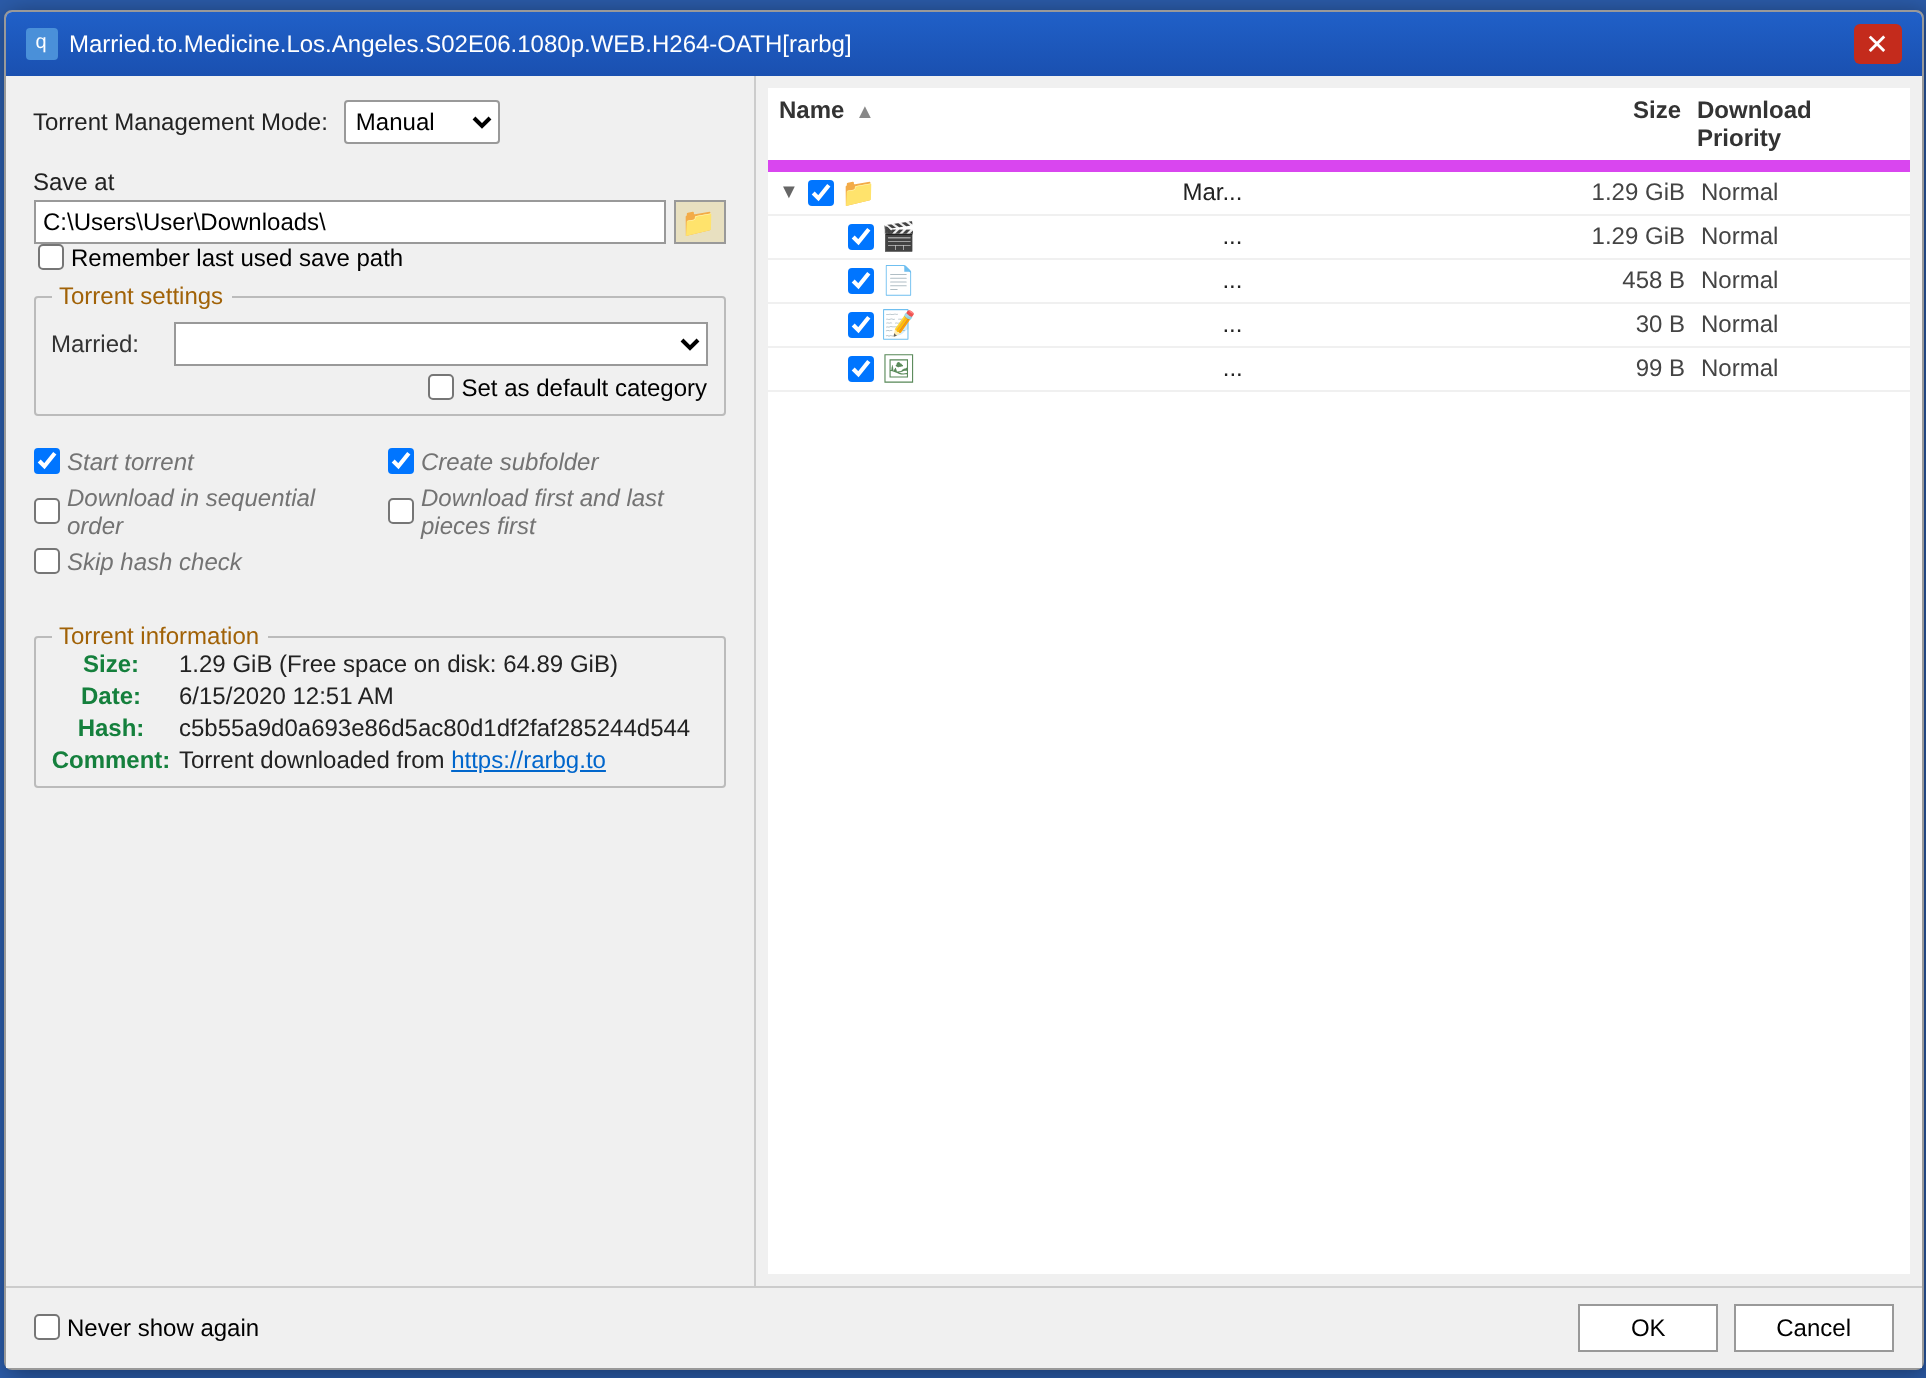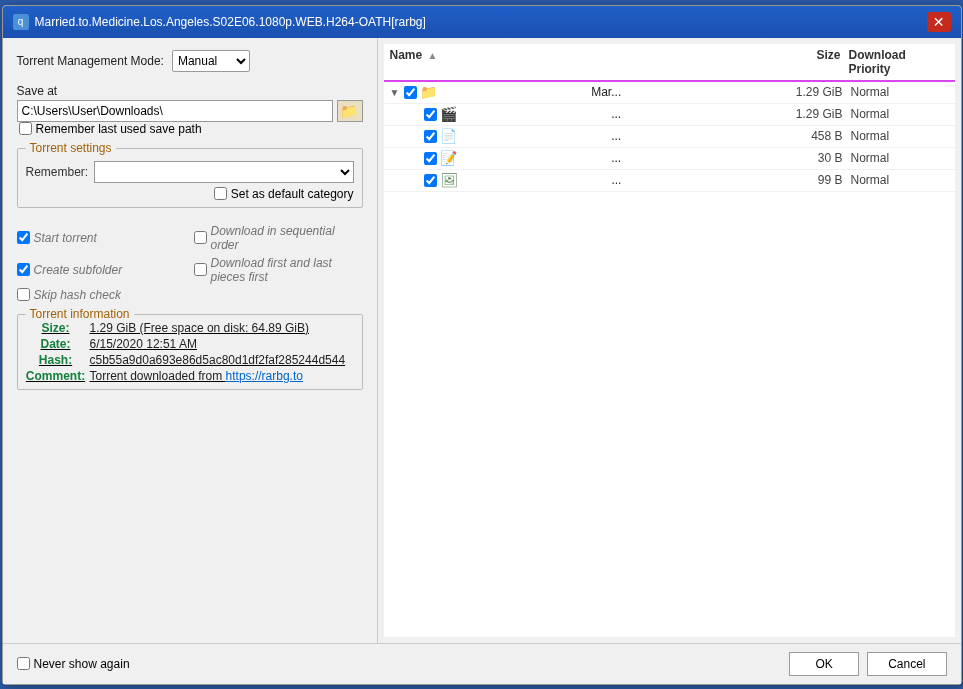--- a/index.html
+++ b/index.html
@@ -190,22 +190,21 @@
       display: flex;
       align-items: center;
       gap: 4px;
     }
     .checkbox-row label {
       font-size: 12px;
       color: #737373;
       font-style: italic;
     }
     .info-section {
-      margin-top: 0;
-      text-decoration: underline;
+      margin-top: 18px;
     }
     .info-grid {
       display: grid;
       grid-template-columns: 60px 1fr;
       gap: 2px 4px;
       font-size: 12px;
     }
     .info-key {
       color: #15803d;
       text-align: center;
@@ -249,21 +248,21 @@
       background: white;
       border: 1px solid #999;
       font-size: 12px;
       cursor: pointer;
       min-width: 70px;
     }
 
     
     .file-tree-header {
       display: flex;
-      border-bottom: 2px solid #d946ef;
+      border-bottom: 6px solid #d946ef;
       padding: 4px 6px;
       font-size: 12px;
       color: #333;
       font-weight: bold;
       background: white;
     }
     .col-name { flex: 1; }
     .col-size { width: 80px; text-align: right; padding-right: 8px; }
     .col-priority { width: 100px; }
     .file-tree {
@@ -355,43 +354,43 @@
         </div>
         <div class="remember-row">
           <input type="checkbox" style="">
           <label>Remember last used save path</label>
         </div>
       </div>
 
       <div class="section-group">
         <span class="section-group-title">Torrent settings</span>
         <div class="category-row">
-          <span class="category-label">Remember:</span>
+          <span class="category-label">Married:</span>
           <select class="category-select">
             <option value=""></option>
           </select>
         </div>
         <div class="default-category-row">
           <input type="checkbox" style="">
           <label>Set as default category</label>
         </div>
       </div>
 
       <div class="checkboxes-grid">
         <div class="checkbox-row">
           <input type="checkbox" checked="" style="">
           <label>Start torrent</label>
         </div>
         <div class="checkbox-row">
+          <input type="checkbox" checked="" style="">
+          <label>Create subfolder</label>
+        </div>
+        <div class="checkbox-row">
           <input type="checkbox" style="">
           <label>Download in sequential order</label>
-        </div>
-        <div class="checkbox-row">
-          <input type="checkbox" checked="" style="">
-          <label>Create subfolder</label>
         </div>
         <div class="checkbox-row">
           <input type="checkbox" style="">
           <label>Download first and last pieces first</label>
         </div>
         <div class="checkbox-row">
           <input type="checkbox" style="">
           <label>Skip hash check</label>
         </div>
       </div>

